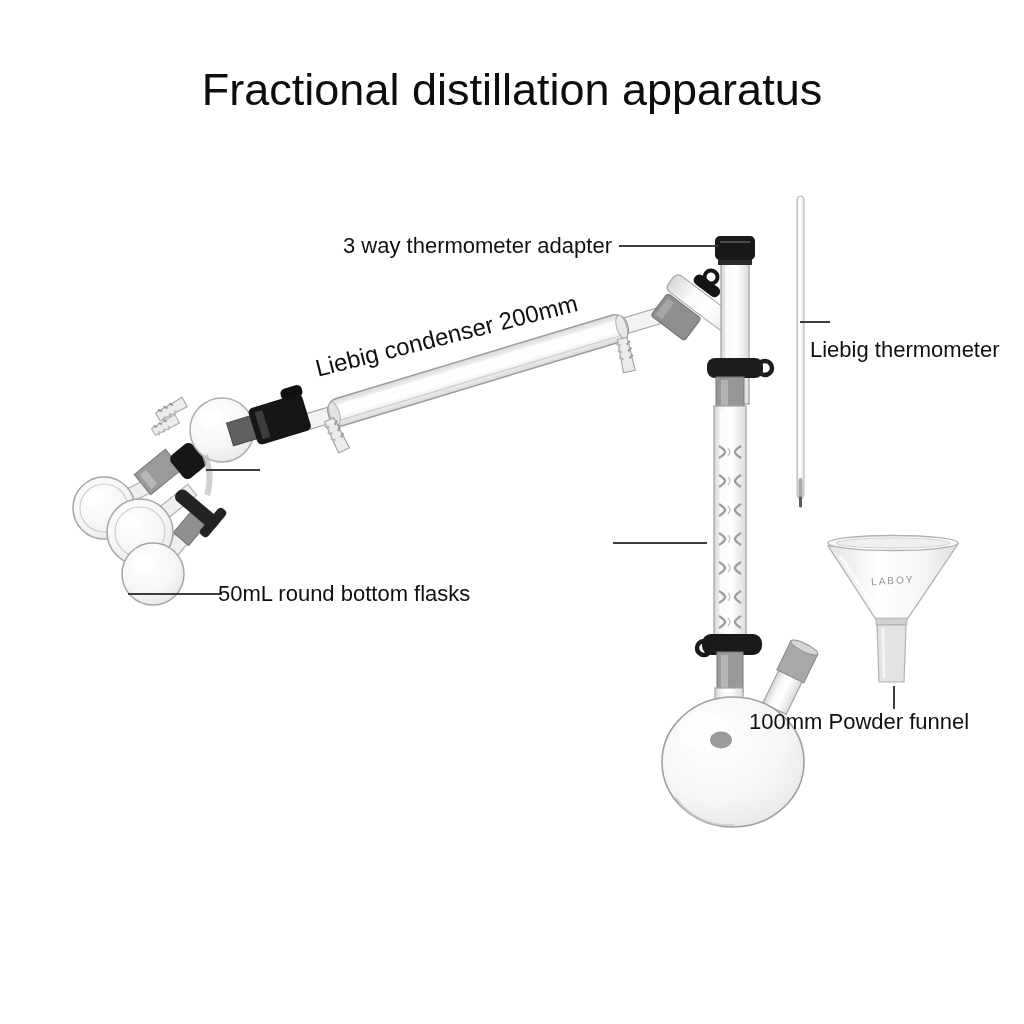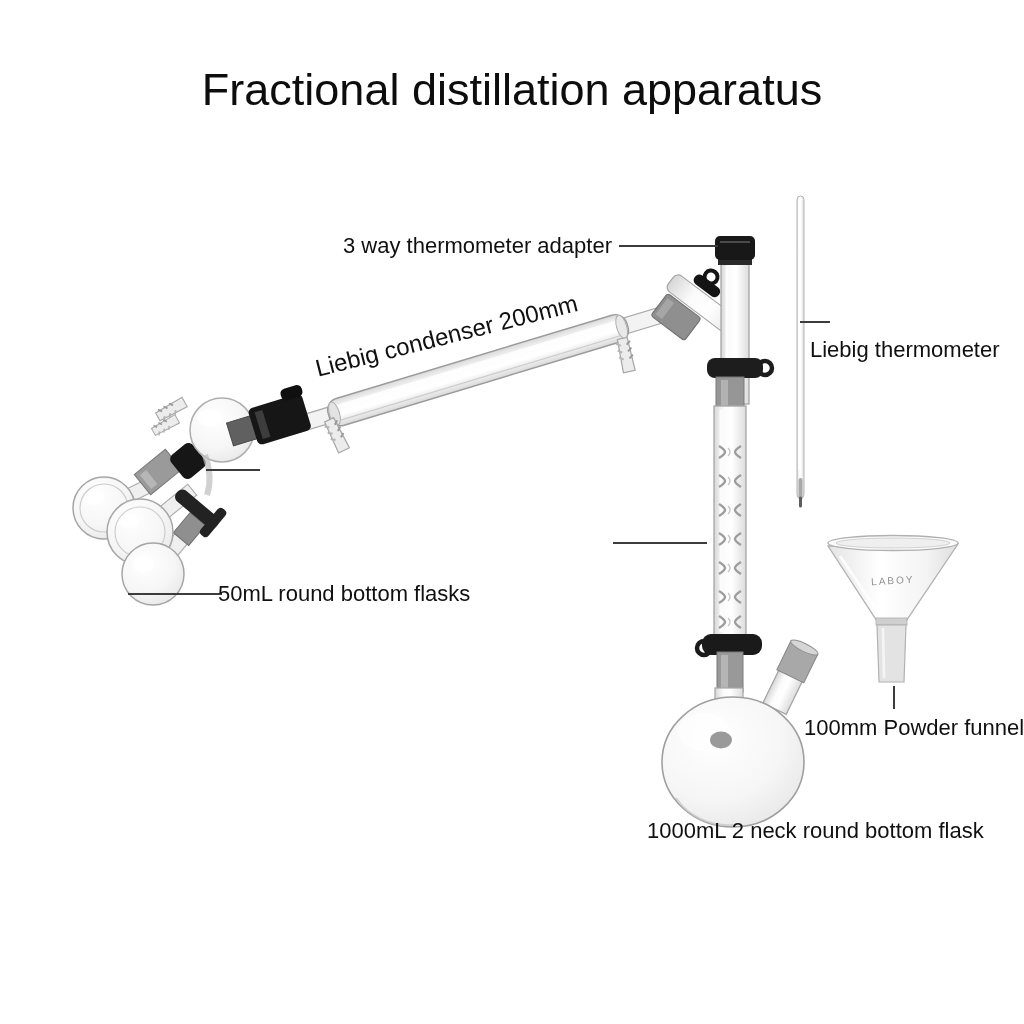--- a/index.html
+++ b/index.html
@@ -222,16 +222,15 @@
   <div class="label ra" style="right:412px;top:234px;text-align:right;">3 way thermometer adapter</div>
 
   <div class="label-rot" style="left:316px;top:356px;">Liebig condenser 200mm</div>
 
   <div class="label" style="left:810px;top:338px;">Liebig thermometer</div>
 
 
 
   <div class="label" style="left:218px;top:582px;">50mL round bottom flasks</div>
 
-  <div class="label" style="left:804px;top:710px;margin-top:6px;">100mm Powder funnel</div>
-
-  <div class="label" style="left:647px;top:819px;">1000mL 2 neck round bottom flask</div>
+  <div class="label" style="left:749px;top:710px;">100mm Powder funnel</div>
+
 </div>
 
 </body></html>

